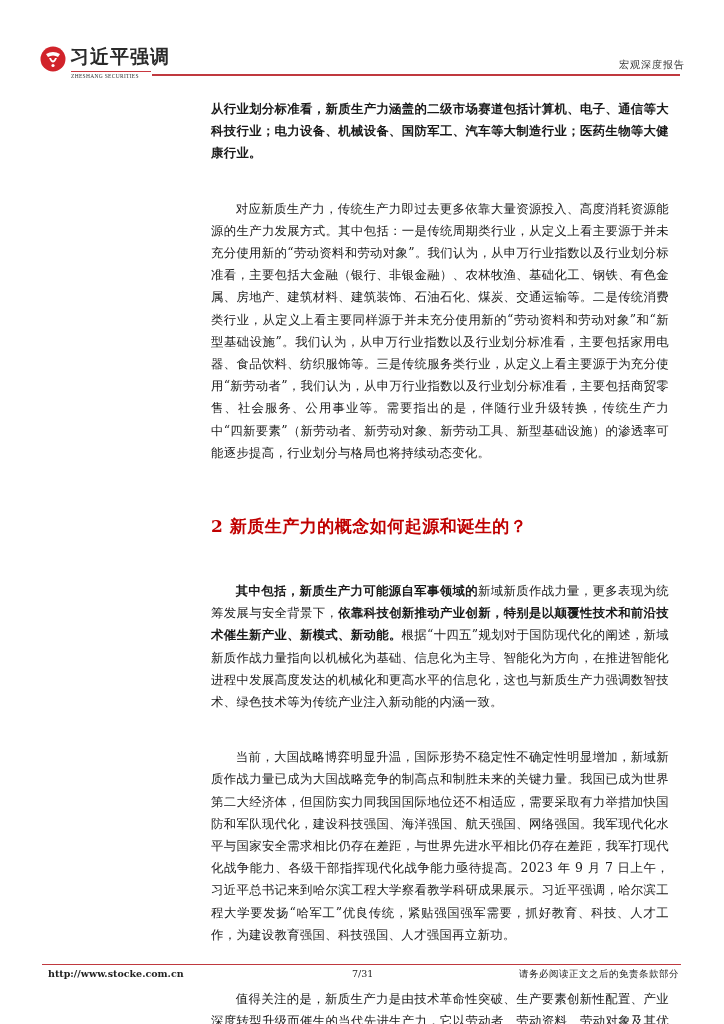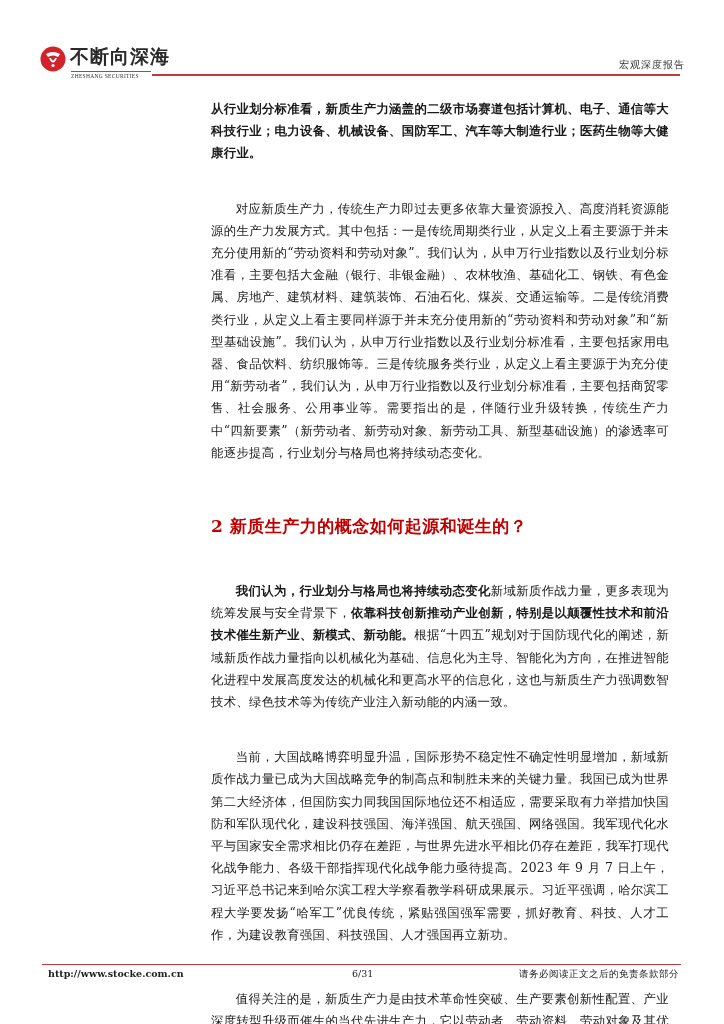--- a/index.html
+++ b/index.html
@@ -30,38 +30,38 @@
 </head>
 <body>
 
 <div class="logo">
   <svg class="logo-mark" viewBox="0 0 26 26">
     <circle cx="13" cy="13" r="12.5" fill="#d1232a"></circle>
     <path d="M6 8 Q13 4 20 8 L18 11 Q13 8 8 11 Z" fill="#ffffff"></path>
     <path d="M9 12 Q13 21 17 12 L15 12 Q13 17 11 12 Z" fill="#ffffff"></path>
     <circle cx="13" cy="19.5" r="1.6" fill="#ffffff"></circle>
   </svg>
-  <span class="logo-cn">不断向深海</span>
+  <span class="logo-cn">习近平强调</span>
   <span class="logo-en">ZHESHANG SECURITIES</span>
 </div>
 <div class="header-label">宏观深度报告</div>
 <div class="header-rule"></div>
 
 <div class="content">
   <p class="bold">从行业划分标准看，新质生产力涵盖的二级市场赛道包括计算机、电子、通信等大科技行业；电力设备、机械设备、国防军工、汽车等大制造行业；医药生物等大健康行业。</p>
   <div class="gap"></div>
   <p class="indent">对应新质生产力，传统生产力即过去更多依靠大量资源投入、高度消耗资源能源的生产力发展方式。其中包括：一是传统周期类行业，从定义上看主要源于并未充分使用新的“劳动资料和劳动对象”。我们认为，从申万行业指数以及行业划分标准看，主要包括大金融（银行、非银金融）、农林牧渔、基础化工、钢铁、有色金属、房地产、建筑材料、建筑装饰、石油石化、煤炭、交通运输等。二是传统消费类行业，从定义上看主要同样源于并未充分使用新的“劳动资料和劳动对象”和“新型基础设施”。我们认为，从申万行业指数以及行业划分标准看，主要包括家用电器、食品饮料、纺织服饰等。三是传统服务类行业，从定义上看主要源于为充分使用“新劳动者”，我们认为，从申万行业指数以及行业划分标准看，主要包括商贸零售、社会服务、公用事业等。需要指出的是，伴随行业升级转换，传统生产力中“四新要素”（新劳动者、新劳动对象、新劳动工具、新型基础设施）的渗透率可能逐步提高，行业划分与格局也将持续动态变化。</p>
   <div style="height:26px"></div>
   <h2>2 新质生产力的概念如何起源和诞生的？</h2>
   <div style="height:18px"></div>
-  <p class="indent"><span class="bold">我们认为，行业划分与格局也将持续动态变化</span><span>新域新质作战力量，更多表现为统筹发展与安全背景下，</span><span class="bold">依靠科技创新推动产业创新，特别是以颠覆性技术和前沿技术催生新产业、新模式、新动能。</span><span>根据“十四五”规划对于国防现代化的阐述，新域新质作战力量指向以机械化为基础、信息化为主导、智能化为方向，在推进智能化进程中发展高度发达的机械化和更高水平的信息化，这也与新质生产力强调数智技术、绿色技术等为传统产业注入新动能的内涵一致。</span></p>
+  <p class="indent"><span class="bold">其中包括，新质生产力可能源自军事领域的</span><span>新域新质作战力量，更多表现为统筹发展与安全背景下，</span><span class="bold">依靠科技创新推动产业创新，特别是以颠覆性技术和前沿技术催生新产业、新模式、新动能。</span><span>根据“十四五”规划对于国防现代化的阐述，新域新质作战力量指向以机械化为基础、信息化为主导、智能化为方向，在推进智能化进程中发展高度发达的机械化和更高水平的信息化，这也与新质生产力强调数智技术、绿色技术等为传统产业注入新动能的内涵一致。</span></p>
   <div class="gap"></div>
   <p class="indent">当前，大国战略博弈明显升温，国际形势不稳定性不确定性明显增加，新域新质作战力量已成为大国战略竞争的制高点和制胜未来的关键力量。我国已成为世界第二大经济体，但国防实力同我国国际地位还不相适应，需要采取有力举措加快国防和军队现代化，建设科技强国、海洋强国、航天强国、网络强国。我军现代化水平与国家安全需求相比仍存在差距，与世界先进水平相比仍存在差距，我军打现代化战争能力、各级干部指挥现代化战争能力亟待提高。2023 年 9 月 7 日上午，习近平总书记来到哈尔滨工程大学察看教学科研成果展示。习近平强调，哈尔滨工程大学要发扬“哈军工”优良传统，紧贴强国强军需要，抓好教育、科技、人才工作，为建设教育强国、科技强国、人才强国再立新功。</p>
   <div class="gap"></div>
   <div class="gap"></div>
   <p class="indent">值得关注的是，新质生产力是由技术革命性突破、生产要素创新性配置、产业深度转型升级而催生的当代先进生产力，它以劳动者、劳动资料、劳动对象及其优化组合的质变为基本内涵，以全要素生产率提升为核心标志。习近平总书记在主持召开新时代推动东北全面振兴座谈会时强调：“积极培育新能源、新材料、先进制造、电子信息等战略性新兴产业，积极培育未来产业，加快形成新质生产力，增强发展新动能。”</p>
 
 </div>
 
 <div class="footer-rule"></div>
 <div class="footer-url">http://www.stocke.com.cn</div>
-<div class="footer-page">6/31</div>
+<div class="footer-page">7/31</div>
 <div class="footer-note">请务必阅读正文之后的免责条款部分</div>
 
 </body></html>

